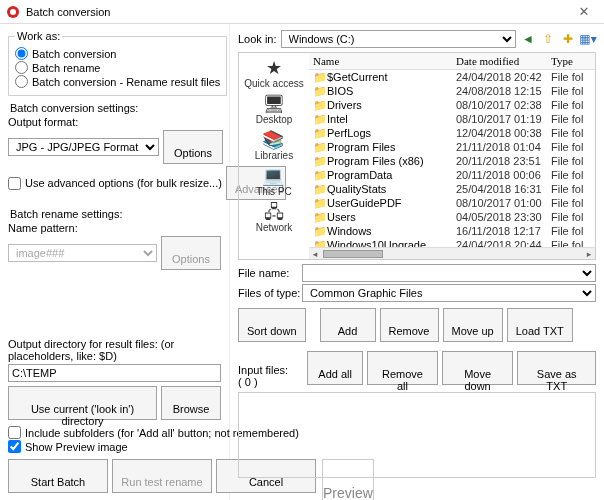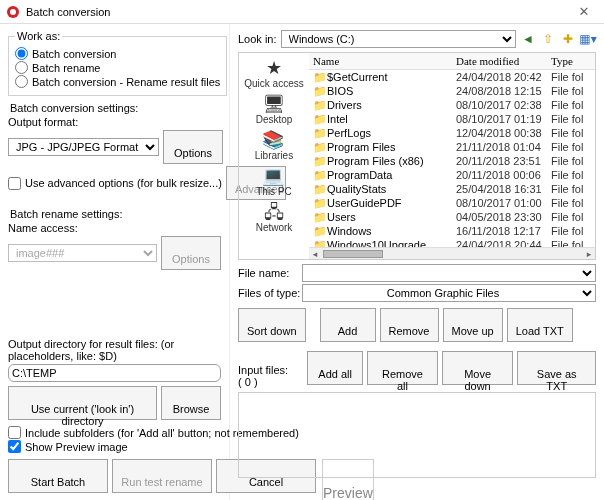--- a/index.html
+++ b/index.html
@@ -42,21 +42,21 @@
 .filerow { display: flex; padding: 0 4px; height: 14px; align-items: center; }
 .filerow .fic { width: 14px; color: #f0c048; font-size: 11px; }
 .filerow .fname { flex: 1; overflow: hidden; text-overflow: ellipsis; white-space: nowrap; }
 .filerow .fdate { width: 95px; color: #333; }
 .filerow .ftype { width: 40px; color: #333; }
 .scrollbar-h { height: 12px; background: #f0f0f0; border-top: 1px solid #ddd; display: flex; align-items: center; }
 .scrollbar-h .sb-left, .scrollbar-h .sb-right { width: 12px; text-align: center; color: #666; font-size: 9px; }
 .scrollbar-h .sb-thumb { width: 60px; height: 8px; background: #c0c0c0; border: 1px solid #999; margin-left: 2px; }
 .filefields { margin-top: 4px; }
 .filefields .row label { width: 60px; }
-.filefields .row select, .filefields .row input { flex: 1; text-align: center; }
+.filefields .row select, .filefields .row input { flex: 1; }
 .btnrow { display: flex; gap: 4px; margin-top: 6px; align-items: center; }
 .btnrow button { min-width: 56px; height: 20px; font-size: 11px; }
 .btncol-label { width: 58px; font-size: 11px; margin-top: 16px; }
 .inputfiles-box { border: 1px solid #ccc; height: 86px; margin-top: 4px; }
 .disk-icon { display:inline-block; width:12px; height:10px; background:#e8e8e8; border:1px solid #888; border-radius:1px; position:relative; }
 .disk-icon::after { content:""; position:absolute; bottom:0; left:0; right:0; height:3px; background:#2a7ac7; }
 </style>
 </head>
 <body>
 
@@ -101,30 +101,30 @@
         <label style="flex:1">
             <input type="checkbox" style="">
             <span>Use advanced options (for bulk resize...)</span>
           </label>
         <button class="btn" disabled="">Advanced</button>
       </div>
     </div>
 
     <div class="group-label">Batch rename settings:</div>
     <div style="padding:2px 0 6px">
-      <div>Name access:</div>
+      <div>Name pattern:</div>
       <div class="row">
         <select style="flex:1" disabled=""><option>image###</option></select>
         <button class="btn" disabled="">Options</button>
       </div>
     </div>
 
     <div class="out-section">
       <div class="lbl">Output directory for result files: (or placeholders, like: $D)</div>
-      <input type="text" style="width: 100%; border-radius: 6px;" value="C:\TEMP">
+      <input type="text" style="width: 100%;" value="C:\TEMP">
       <div class="row" style="margin-top:4px">
         <button class="btn" style="flex:1">Use current ('look in') directory</button>
         <button class="btn">Browse</button>
       </div>
 
       <label style="margin-top:6px">
           <input type="checkbox" style="">
           <span>Include subfolders (for 'Add all' button; not remembered)</span>
         </label>
       <label>

